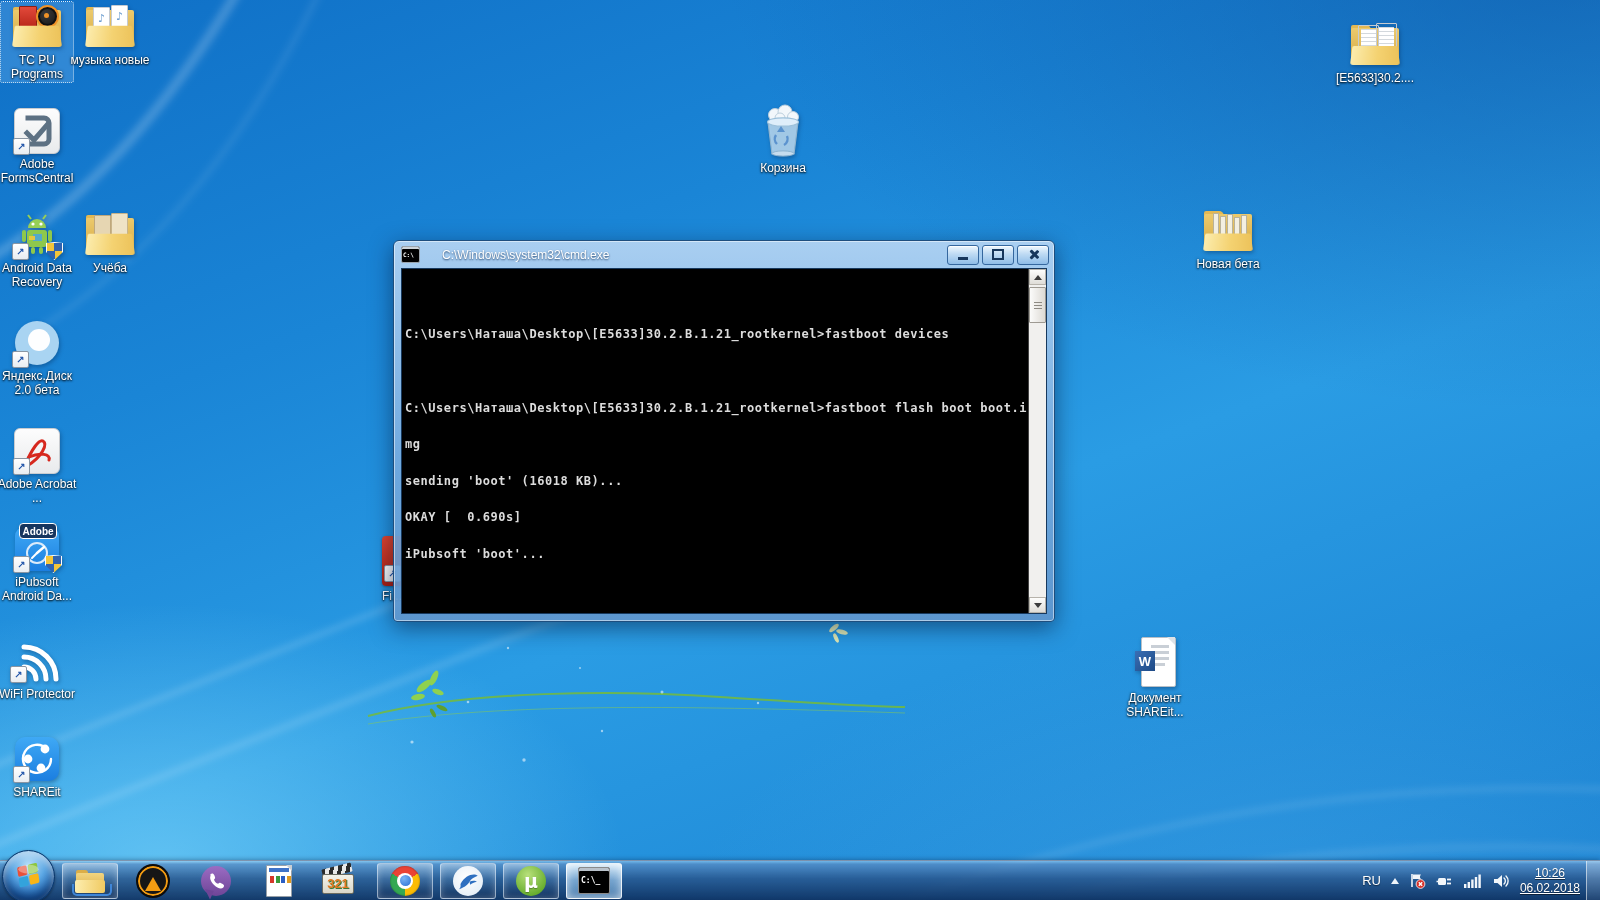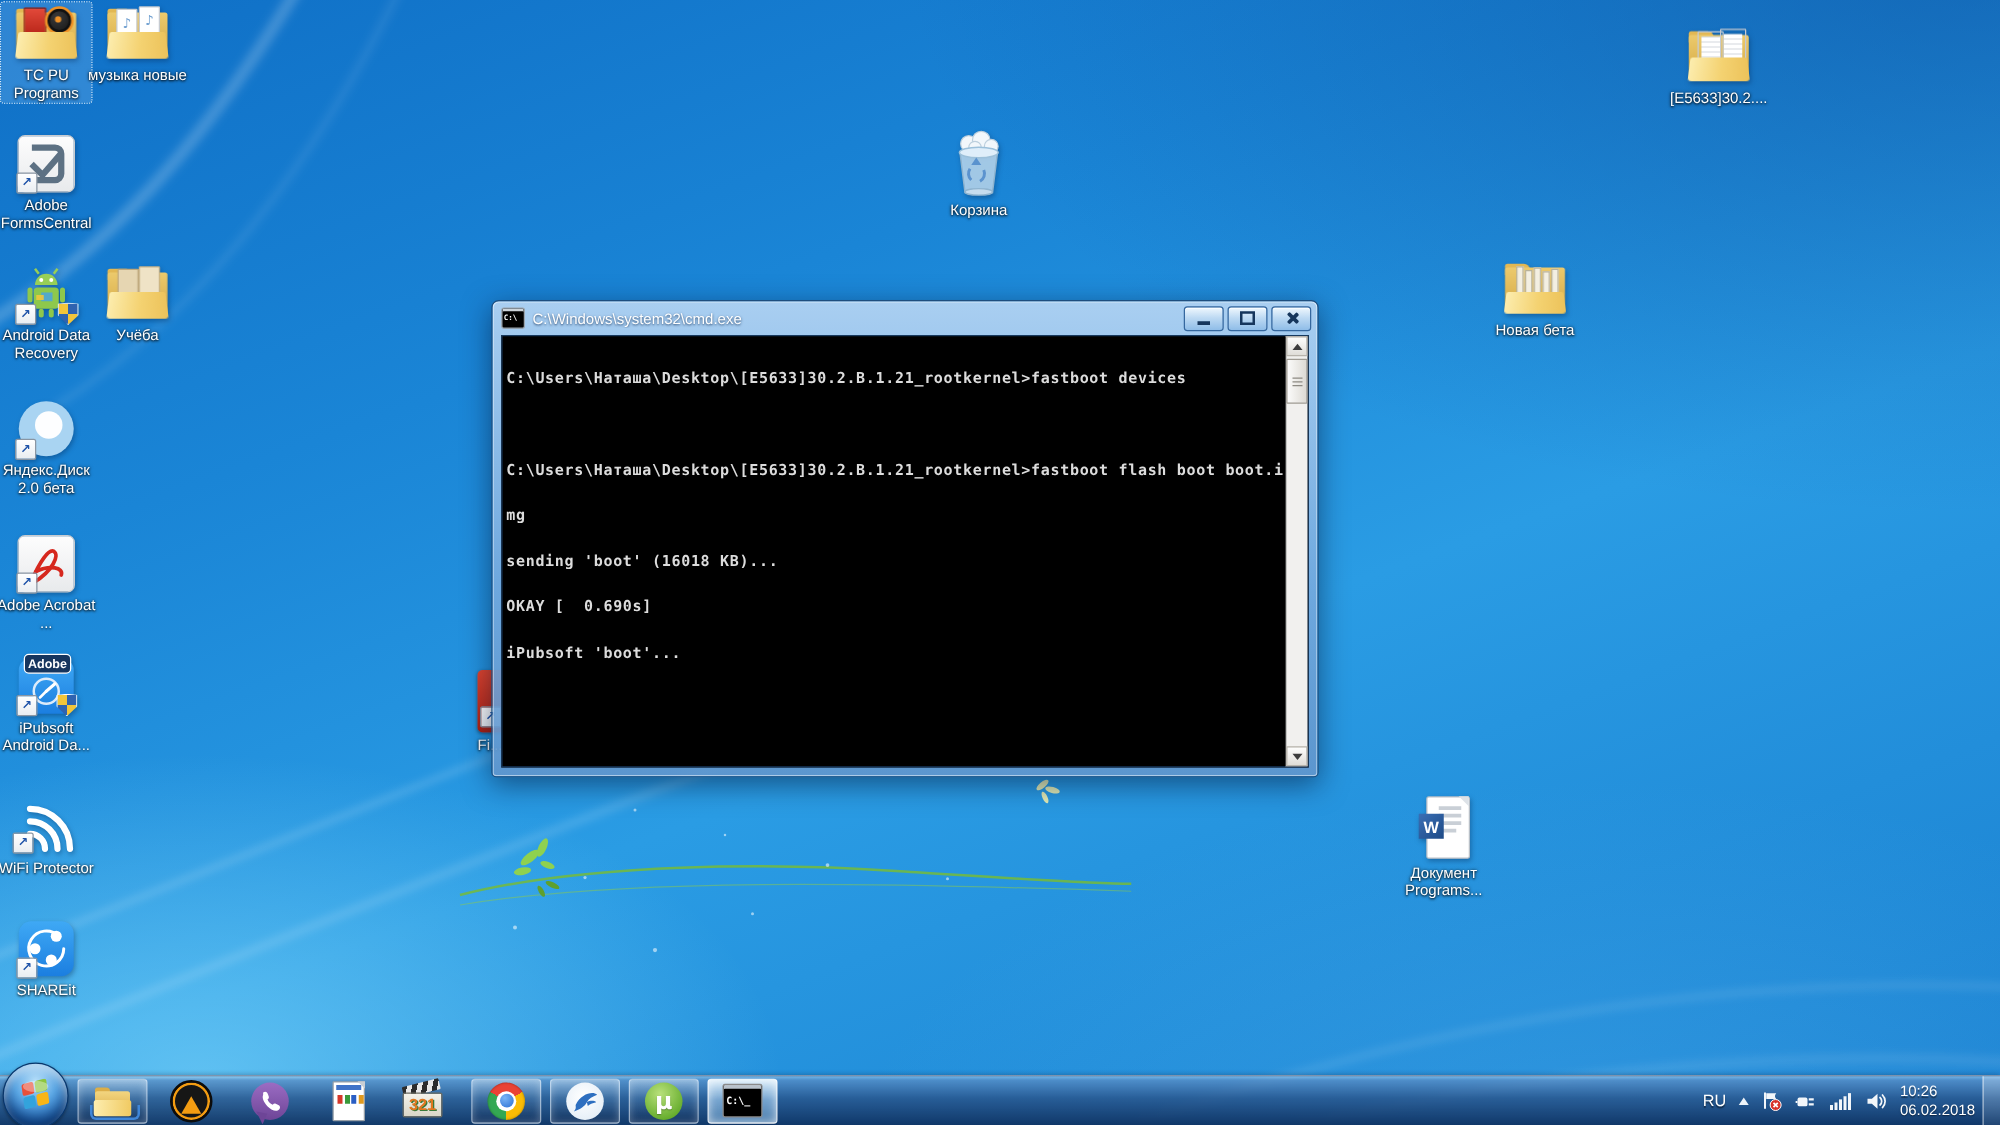--- a/index.html
+++ b/index.html
@@ -56,40 +56,40 @@
   .hiddenicon{position:absolute;left:372px;top:536px;width:60px;z-index:3;display:flex;flex-direction:column;align-items:flex-start;}
   .hiddenicon .red{position:relative;left:10px;width:38px;height:50px;border-radius:4px;
       background:linear-gradient(#e0442e,#a81f12);box-shadow:0 1px 3px rgba(0,0,0,.4);}
   .hiddenicon .ilabel{margin-left:10px;}
 
   
   .cmd-window{position:absolute;left:393px;top:240px;width:660px;height:380px;z-index:5;
       background:linear-gradient(rgba(180,212,243,.93),rgba(118,170,222,.9) 60%,rgba(96,150,205,.92));
       border:1px solid #1e4e7e;border-radius:6px 6px 4px 4px;
       box-shadow:0 6px 22px rgba(0,15,45,.5), inset 0 0 0 1px rgba(255,255,255,.5);}
-  .titlebar{height:27px;display:flex;align-items:center;padding:0 5px 0 7px;}
+  .titlebar{height:27px;display:flex;align-items:center;padding:0 5px 0 7px;gap:16px;}
   .title-text{flex:1;font:12px "Liberation Sans",sans-serif;color:#fff;text-shadow:0 1px 2px rgba(0,30,70,.8);
       white-space:nowrap;overflow:hidden;margin-left:6px;}
   .cmdicon{width:17px;height:15px;background:#000;border:1px solid #9aa4ad;border-radius:2px;
       box-shadow:inset 0 2px 0 #cdd4da;display:flex;align-items:flex-end;}
   .cmdicon span{font:bold 6px/7px "DejaVu Sans Mono",monospace;color:#fff;padding:0 0 4px 1px;letter-spacing:0;}
   .wctrl{display:flex;}
   .wbtn{width:30px;height:18px;margin-left:3px;border-radius:3px;border:1px solid #35679e;
       background:linear-gradient(#f0f8fe,#bedaf3 45%,#8fbde8);box-shadow:inset 0 1px 0 rgba(255,255,255,.85);
       display:flex;align-items:center;justify-content:center;}
   .glyph-min{width:10px;height:3px;background:#16365c;margin-top:8px;}
   .glyph-max{width:8px;height:7px;border:2px solid #16365c;}
   .glyph-close{position:relative;width:11px;height:11px;}
   .glyph-close::before,.glyph-close::after{content:"";position:absolute;left:5px;top:0;width:2.6px;height:11px;background:#16365c;border-radius:1px;}
   .glyph-close::before{transform:rotate(45deg);} .glyph-close::after{transform:rotate(-45deg);}
 
   .console-wrap{position:absolute;left:7px;right:7px;top:27px;bottom:7px;display:flex;background:#000;border:1px solid #173least?}
   .console-wrap{border:1px solid #17395e;}
   .console-text{flex:1;overflow:hidden;font:bold 12px/12.2px "DejaVu Sans Mono",monospace;letter-spacing:.55px;
-      color:#dcdcdc;white-space:pre;padding:3px 0 0 3px;}
+      color:#dcdcdc;white-space:pre;padding:3px 0 0 3px;margin-top:32px;}
   .cline{min-height:12.2px;}
 
   .sb{width:17px;background:#f1f0ee;border-left:1px solid #444;display:flex;flex-direction:column;align-items:center;}
   .sb-btn{width:17px;height:16px;background:linear-gradient(#fdfdfc,#dfddd8);border:1px solid #b7b3ab;
       box-sizing:border-box;display:flex;align-items:center;justify-content:center;}
   .tri-up{width:0;height:0;border-left:4px solid transparent;border-right:4px solid transparent;border-bottom:5px solid #3c3c3c;}
   .tri-down{width:0;height:0;border-left:4px solid transparent;border-right:4px solid transparent;border-top:5px solid #3c3c3c;}
   .sb-thumb{width:15px;height:34px;margin-top:2px;background:linear-gradient(90deg,#fbfbfa,#dddad4);
       border:1px solid #9e9a92;border-radius:1px;display:flex;flex-direction:column;gap:2px;align-items:center;justify-content:center;}
   .sb-thumb i{display:block;width:8px;height:1px;background:#8d8a83;}
@@ -145,21 +145,21 @@
       display:flex;align-items:center;justify-content:center;font:bold 19px "DejaVu Sans",sans-serif;color:#fff;text-shadow:0 1px 1px rgba(0,0,0,.3);}
 
   .cmdtask{width:32px;height:27px;background:#000;border:1px solid #8a8a8a;border-radius:2px;
       box-shadow:inset 0 3px 0 #b9c2cb;display:flex;align-items:center;padding-left:2px;box-sizing:border-box;}
   .cmdtask span{font:bold 8px "DejaVu Sans Mono",monospace;color:#fff;}
 
   
   .tray{margin-left:auto;display:flex;align-items:center;gap:10px;padding-right:20px;}
   .tray-lang{font:13px "Liberation Sans",sans-serif;color:#fff;text-shadow:0 1px 1px rgba(0,0,0,.5);}
   .tri-up-sm{width:0;height:0;border-left:4.5px solid transparent;border-right:4.5px solid transparent;border-bottom:6px solid #eef4fa;}
-  .clock{color:#fff;font:12px/15px "Liberation Sans",sans-serif;text-shadow:0 1px 1px rgba(0,0,0,.5);}
+  .clock{color:#fff;font:12px/15px "Liberation Sans",sans-serif;text-align:center;text-shadow:0 1px 1px rgba(0,0,0,.5);text-decoration:underline;}
   .showdesk{position:absolute;right:0;top:0;width:13px;height:100%;background:linear-gradient(rgba(255,255,255,.28),rgba(255,255,255,.07));
       border-left:1px solid rgba(255,255,255,.55);}
 </style>
 </head>
 <body>
 
 <svg id="wallart" width="1600" height="900" viewBox="0 0 1600 900">
   <defs>
       <filter id="soft">
         <feGaussianBlur stdDeviation="3.5"></feGaussianBlur>
@@ -431,21 +431,21 @@
       <div style="position:absolute;left:6px;top:0;width:33px;height:48px;background:#fff;border:1px solid #b9c0c7;border-radius:2px;"></div>
       <div style="position:absolute;right:0px;top:0;width:0;height:0;border-left:8px solid transparent;border-top:8px solid #dde2e7;"></div>
       <div style="position:absolute;left:16px;top:8px;width:18px;height:3px;background:#c9cfd6"></div>
       <div style="position:absolute;left:16px;top:14px;width:18px;height:3px;background:#c9cfd6"></div>
       <div style="position:absolute;left:16px;top:20px;width:18px;height:3px;background:#c9cfd6"></div>
       <div style="position:absolute;left:16px;top:26px;width:14px;height:3px;background:#c9cfd6"></div>
       <div style="position:absolute;left:0;top:14px;width:20px;height:20px;background:linear-gradient(135deg,#3a6fb5,#1e4a86);
                   display:flex;align-items:center;justify-content:center;color:#fff;font:bold 13px 'Liberation Sans',sans-serif">W</div>
     </div>
   </div>
-  <div class="ilabel">Документ Programs...</div>
+  <div class="ilabel">Документ SHAREit...</div>
 </div>
 
 <div class="hiddenicon">
   <div class="red">
     <span class="shortcut" style="left:2px;bottom:4px">
         <span>↗</span>
       </span>
   </div>
   <div class="ilabel">Fi...</div>
 </div>

